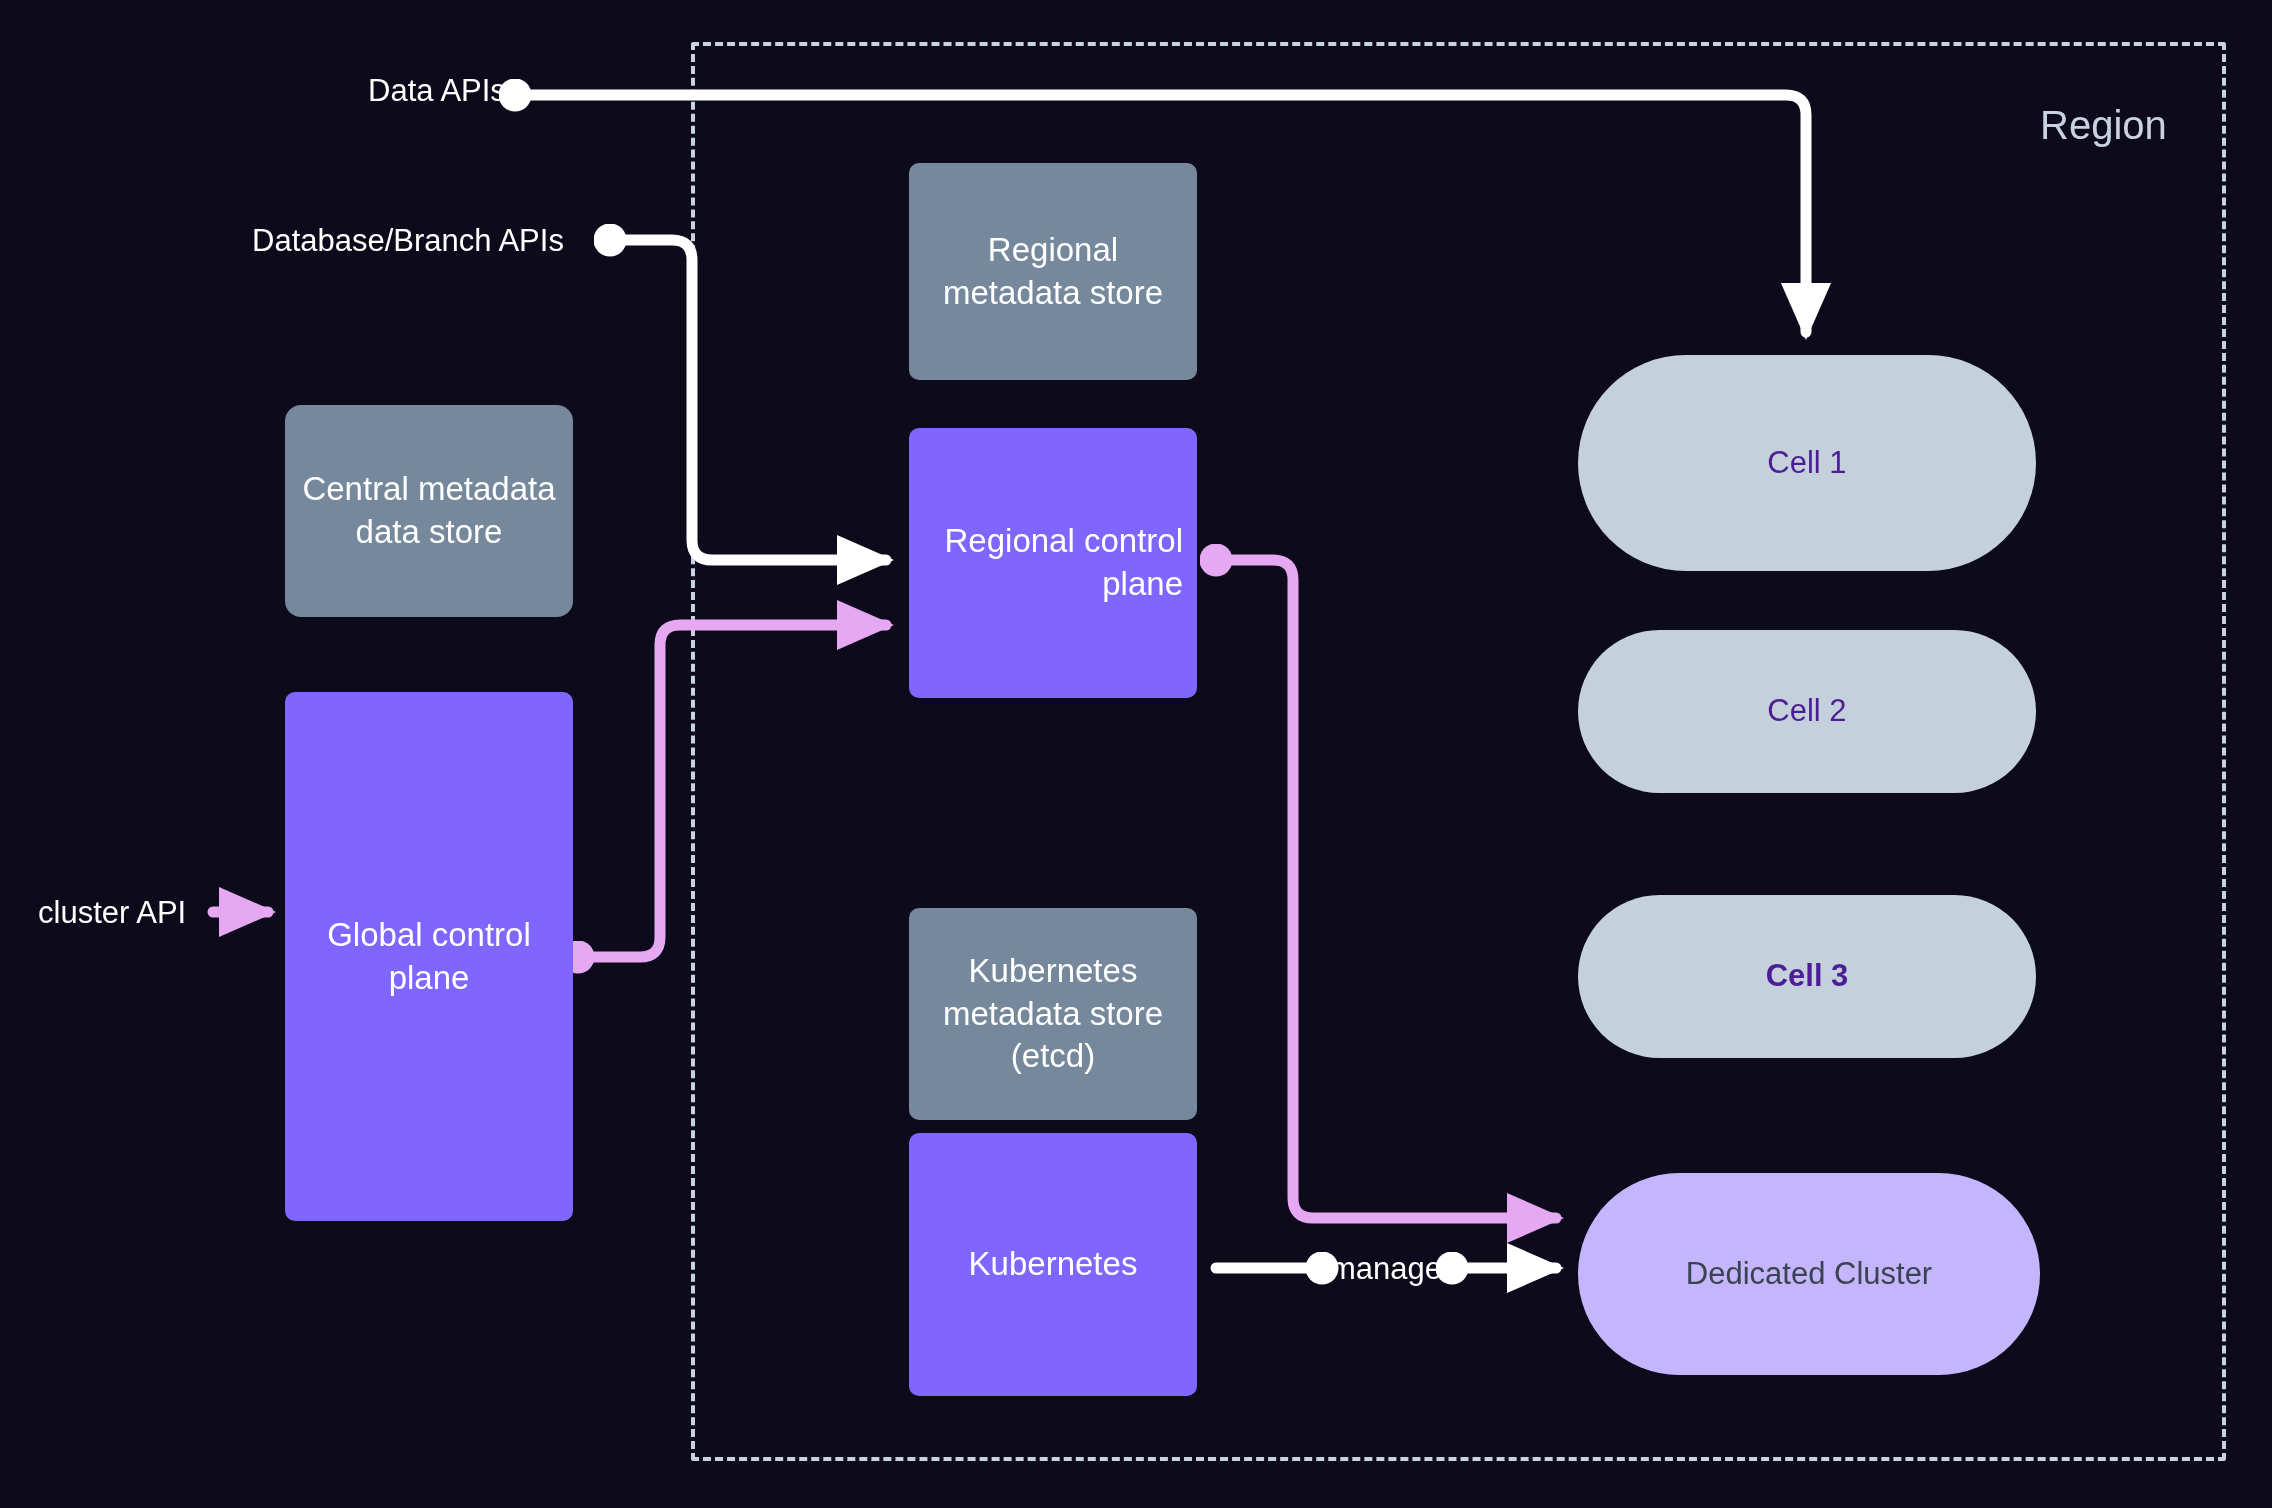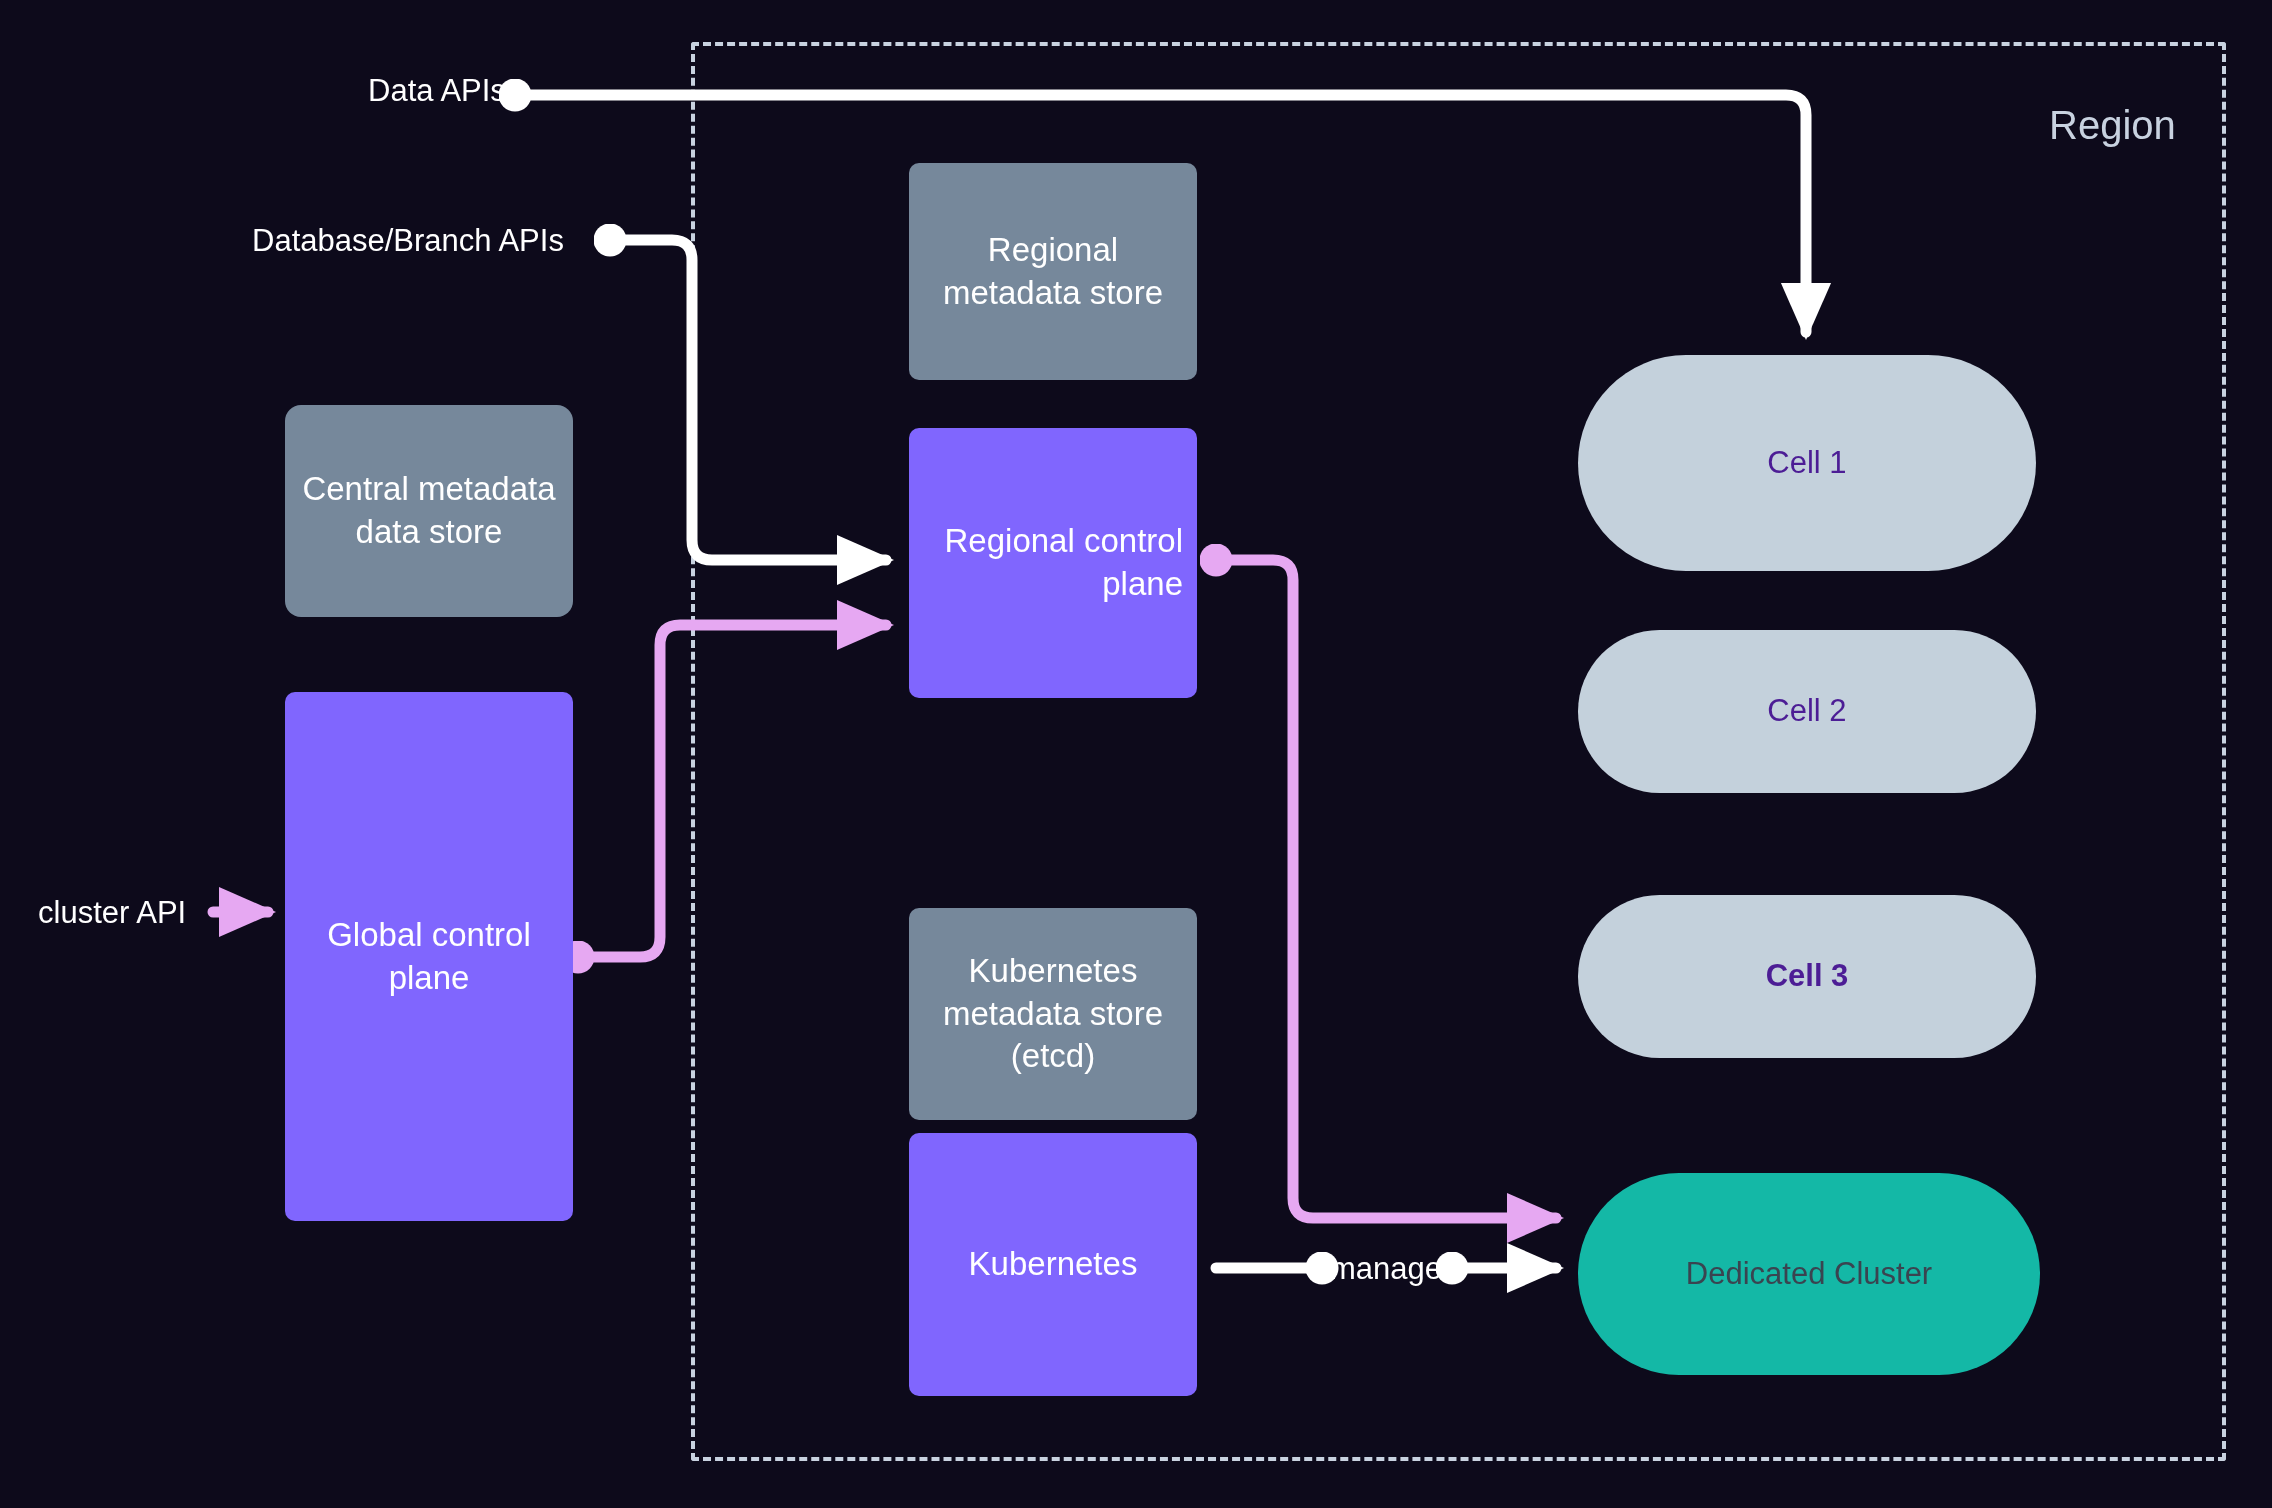--- a/index.html
+++ b/index.html
@@ -44,21 +44,21 @@
     border-radius: 10px;
     font-size: 33px;
   }
   .pill-cell {
     background: #c4d1dc;
     color: #4c1d95;
     border-radius: 120px;
     font-size: 31px;
   }
   .pill-dedicated {
-    background: #14b8a6;
+    background: #c4b5fd;
     color: #3a4450;
     border-radius: 120px;
     font-size: 31px;
   }
   .edge-label {
     position: absolute;
     color: #ffffff;
     font-size: 31px;
     white-space: nowrap;
     line-height: 1;
@@ -80,21 +80,21 @@
     border-radius: 3px;
     box-sizing: border-box;
   }
 </style>
 </head>
 <body>
 
 <div id="stage">
 
   <div class="region-frame"></div>
-  <div class="region-label" style="left:2040px; top:105px;margin-left:9px;">Region</div>
+  <div class="region-label" style="left:2040px; top:105px;">Region</div>
 
   <svg id="wires" viewBox="0 0 2272 1508" width="2272" height="1508">
     <defs>
       <marker id="arrow-white" viewBox="0 0 10 10" refX="8.6" refY="5" markerWidth="5.2" markerHeight="5.2" orient="auto-start-reverse">
         <path d="M 0 0.6 L 10 5 L 0 9.4 z" fill="#ffffff"></path>
       </marker>
       <marker id="arrow-pink" viewBox="0 0 10 10" refX="8.6" refY="5" markerWidth="5.2" markerHeight="5.2" orient="auto-start-reverse">
         <path d="M 0 0.6 L 10 5 L 0 9.4 z" fill="#e6a8f2"></path>
       </marker>
       <marker id="dot-white" viewBox="0 0 10 10" refX="5" refY="5" markerWidth="3" markerHeight="3" orient="auto">

